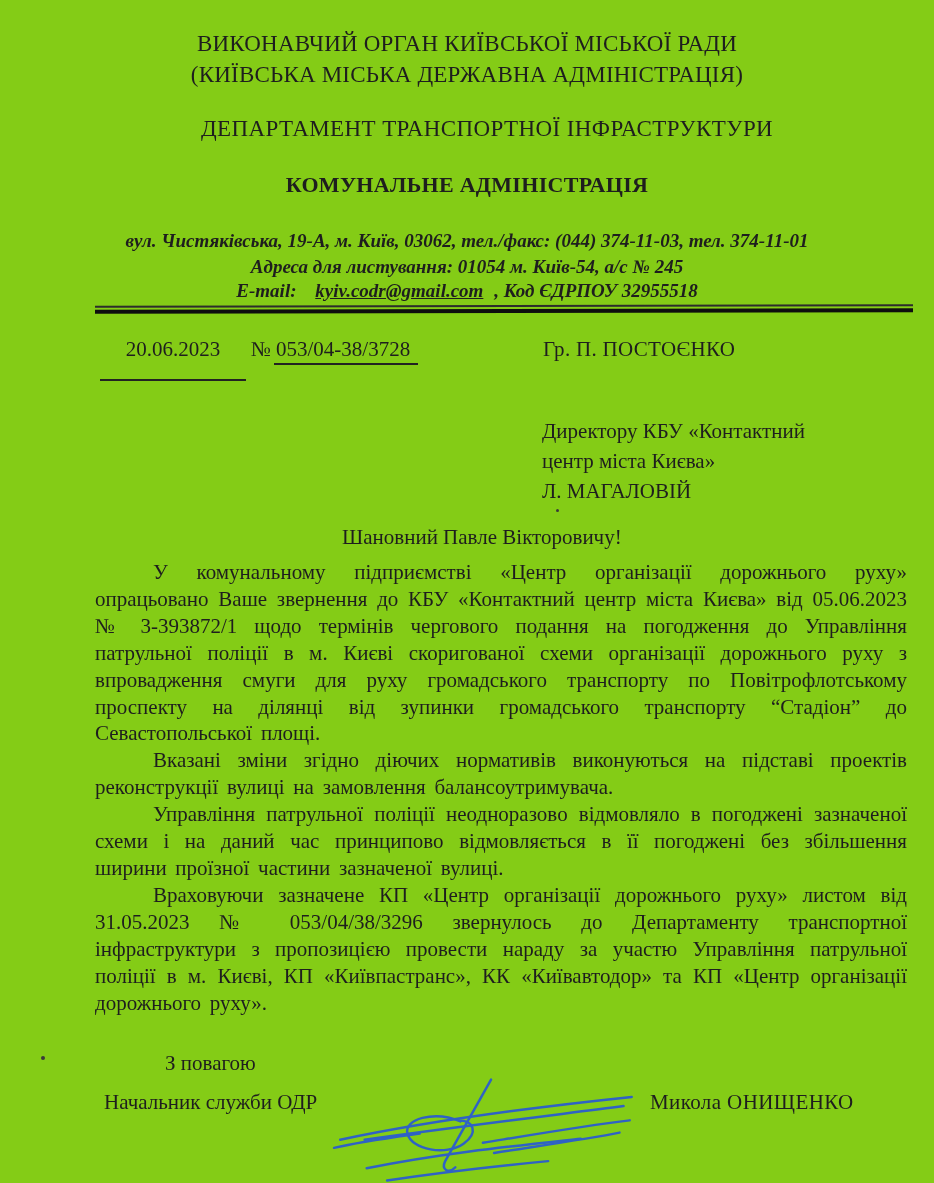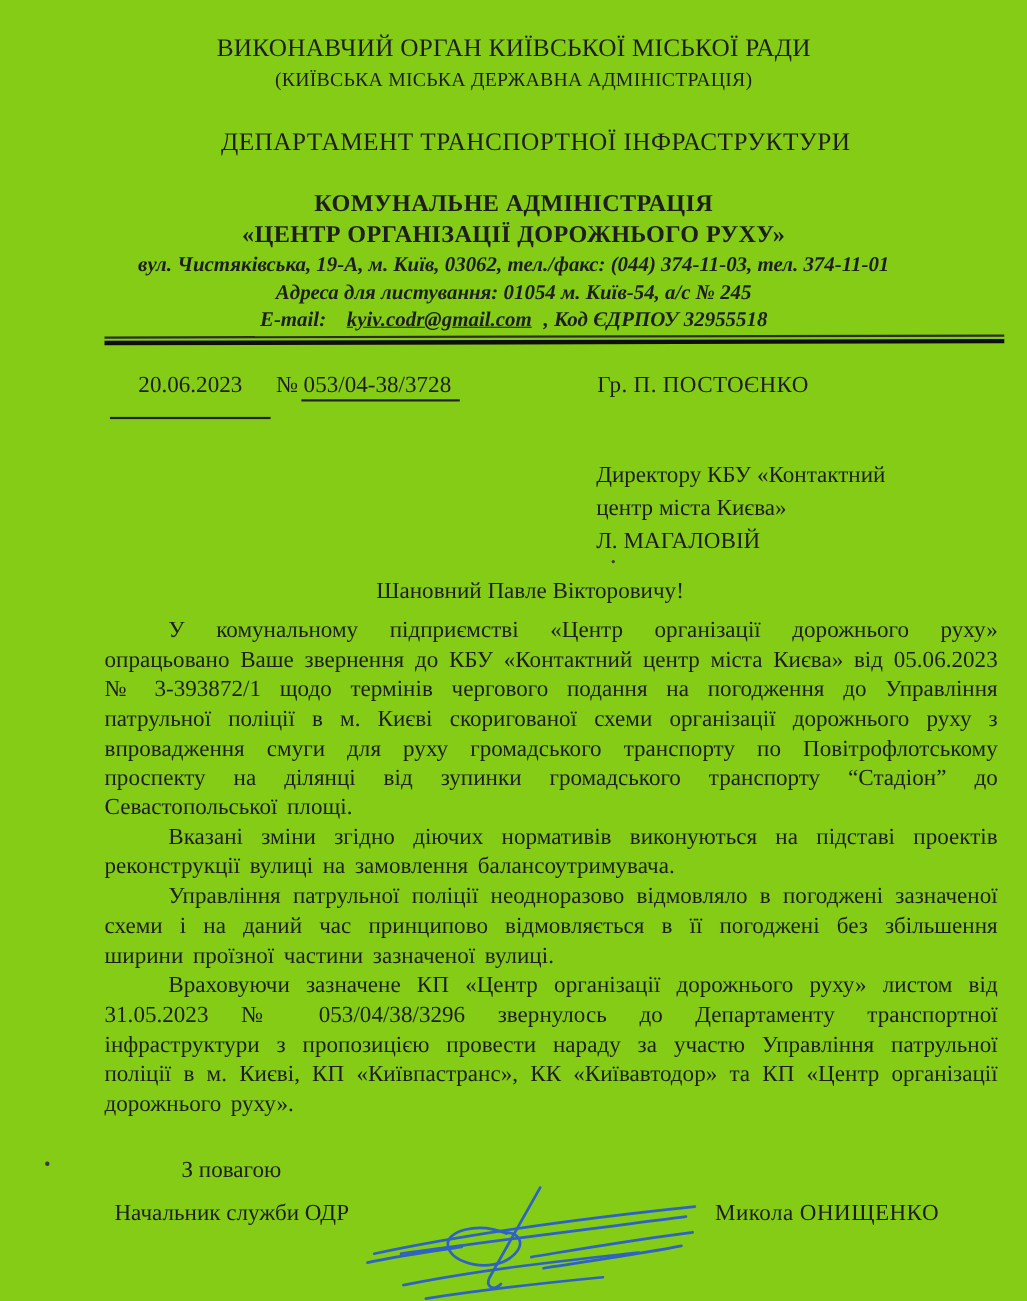--- a/index.html
+++ b/index.html
@@ -4,21 +4,21 @@
 <style>
   html,body { margin:0; padding:0; background:#ffffff; }
   .page {
     position:relative; width:934px; height:1183px; background:#84cc16;
     font-family:"Liberation Serif","DejaVu Serif",serif; color:#1e1e1e;
     overflow:hidden;
   }
   
   .lh { position:absolute; left:0; width:100%; text-align:center; white-space:nowrap; }
   .org1  { top:31px;  font-size:23px; letter-spacing:.2px; }
-  .org2  { top:62px;  font-size:18px; letter-spacing:.2px;text-align:center; }
+  .org2  { top:62px;  font-size:23px; letter-spacing:.2px;text-align:center; }
   .dept  { top:116px; font-size:23px; letter-spacing:.4px;margin-left:20px; }
   .comp1 { top:172px; font-size:22px; font-weight:bold; letter-spacing:.3px; }
   .comp2 { top:200px; font-size:22px; font-weight:bold; letter-spacing:.3px; }
   .addr1 { top:230px; font-size:19px; font-style:italic; font-weight:bold; }
   .addr2 { top:256px; font-size:19px; font-style:italic; font-weight:bold; }
   .addr3 { top:280px; font-size:19px; font-style:italic; font-weight:bold; }
   .email-underline { text-decoration:underline; margin:0 6px 0 14px; }
   
   .rule { position:absolute; left:95px; top:305px; width:818px; transform:rotate(-0.12deg); }
   .rule .thin  { height:2px; background:#2c2c2c; }
@@ -50,21 +50,20 @@
 </style>
 </head>
 <body>
 
 <div class="page">
 
   <div class="lh org1">ВИКОНАВЧИЙ ОРГАН КИЇВСЬКОЇ МІСЬКОЇ РАДИ</div>
   <div class="lh org2">(КИЇВСЬКА МІСЬКА ДЕРЖАВНА АДМІНІСТРАЦІЯ)</div>
   <div class="lh dept">ДЕПАРТАМЕНТ ТРАНСПОРТНОЇ ІНФРАСТРУКТУРИ</div>
   <div class="lh comp1">КОМУНАЛЬНЕ АДМІНІСТРАЦІЯ</div>
-  <div class="lh comp2">«ЦЕНТР ОРГАНІЗАЦІЇ ДОРОЖНЬОГО РУХУ»</div>
   <div class="lh addr1">вул. Чистяківська, 19-А, м. Київ, 03062, тел./факс: (044) 374-11-03, тел. 374-11-01</div>
   <div class="lh addr2">Адреса для листування: 01054 м. Київ-54, а/с № 245</div>
   <div class="lh addr3">
     <span>E-mail:</span>
     <span class="email-underline">kyiv.codr@gmail.com</span>
     <span>, Код ЄДРПОУ 32955518</span>
   </div>
 
   <div class="rule">
     <div class="thin"></div>

